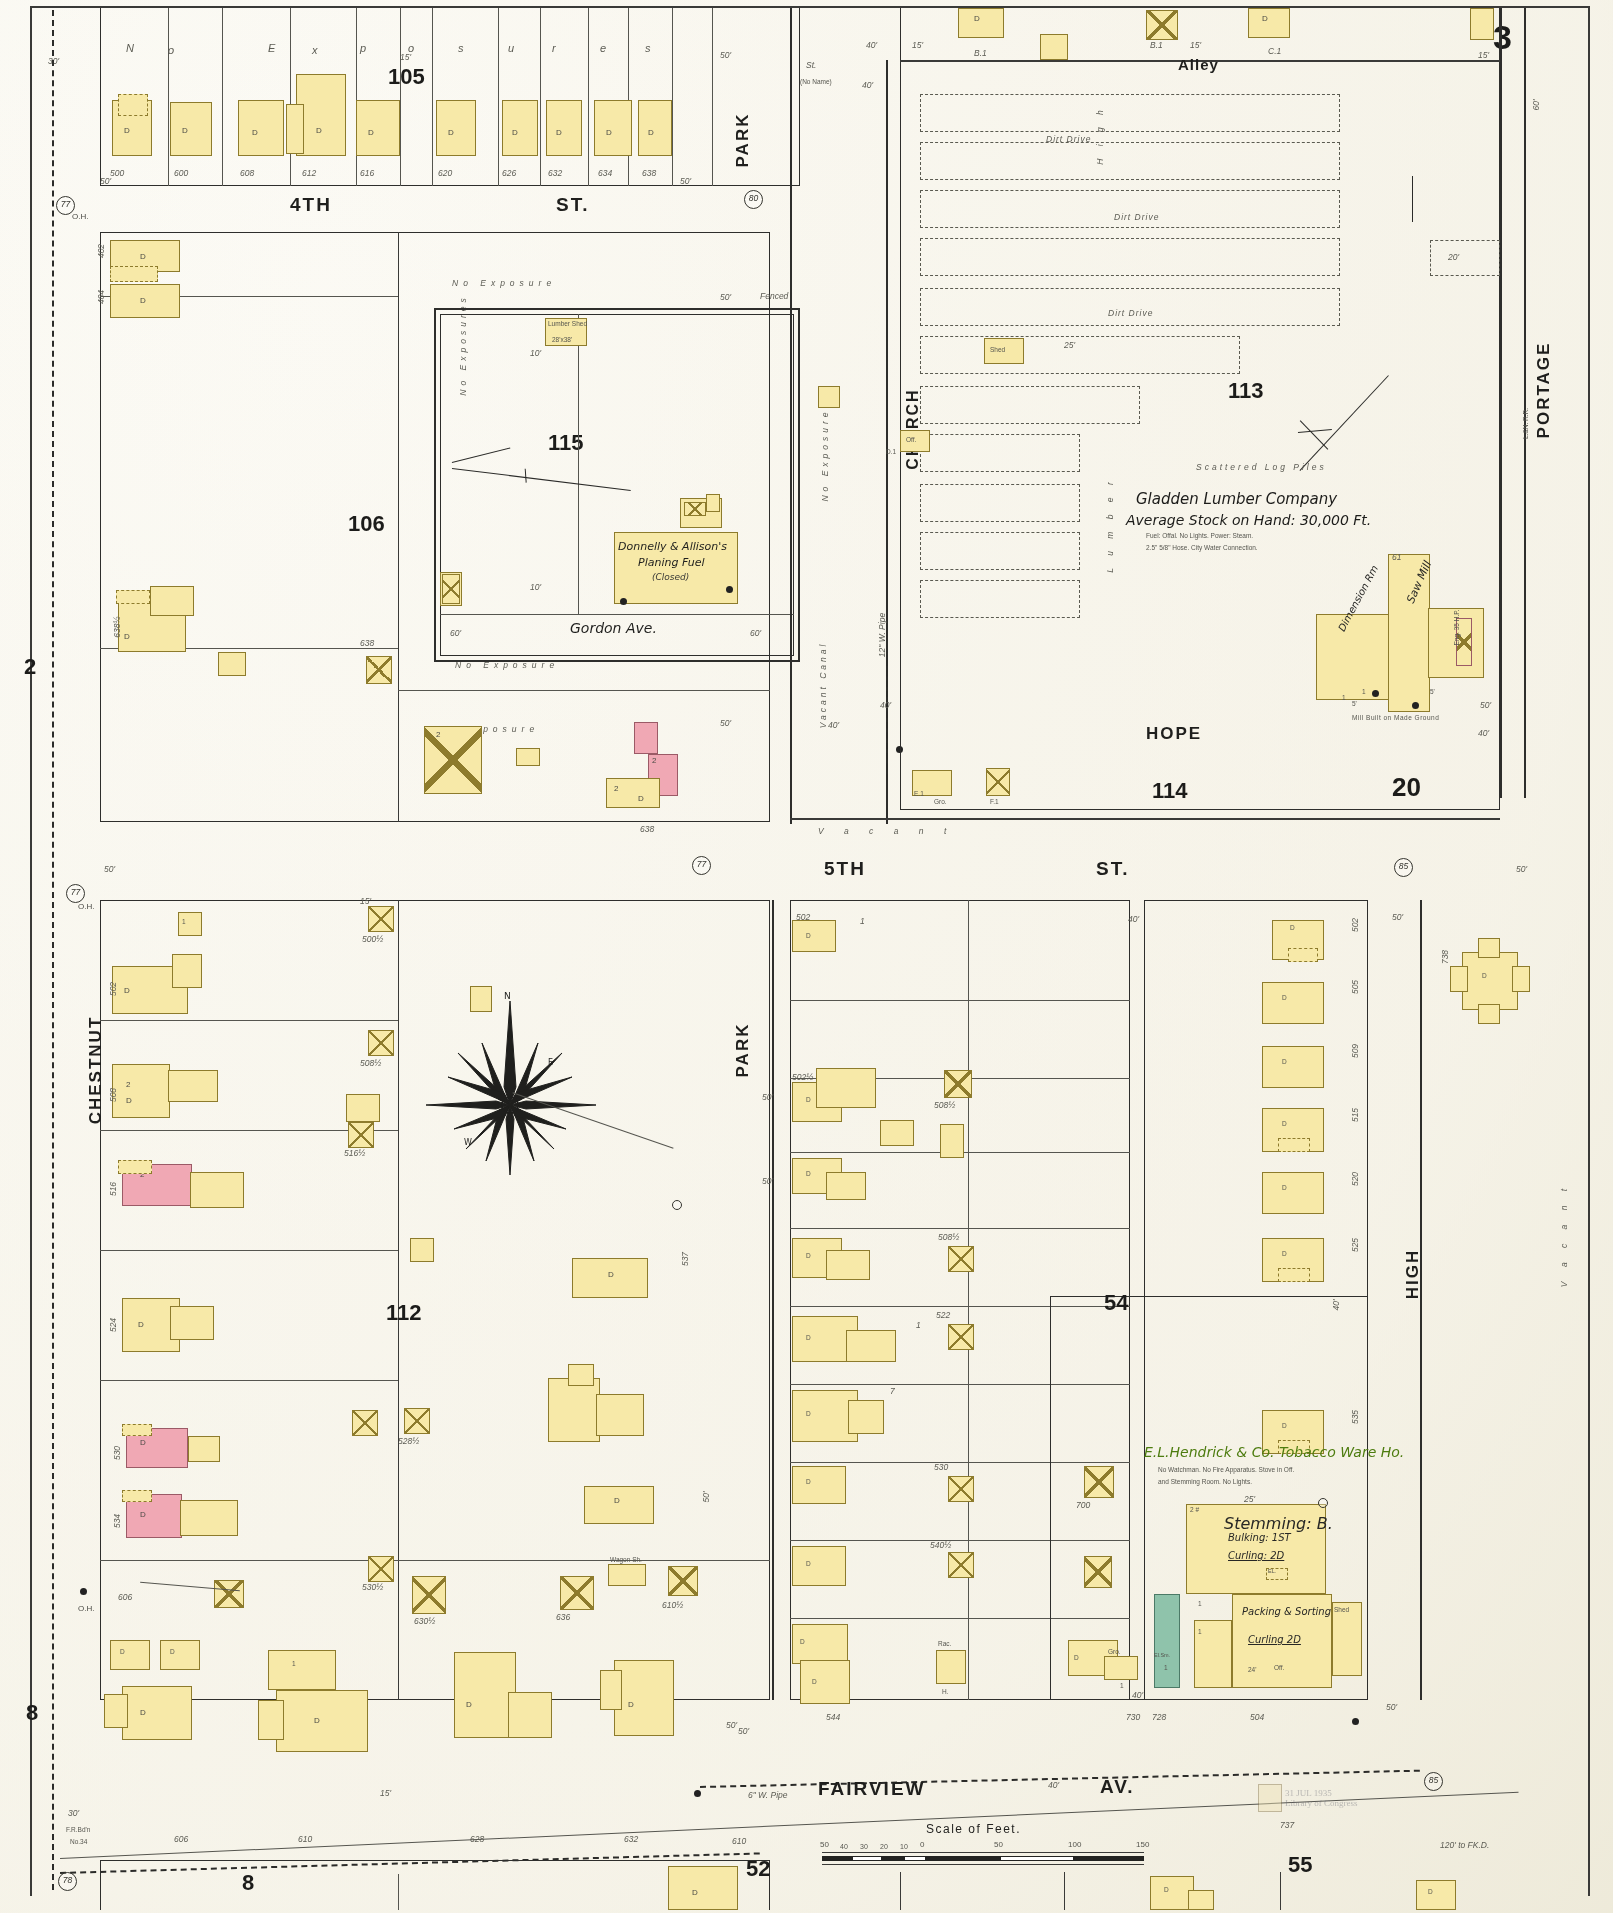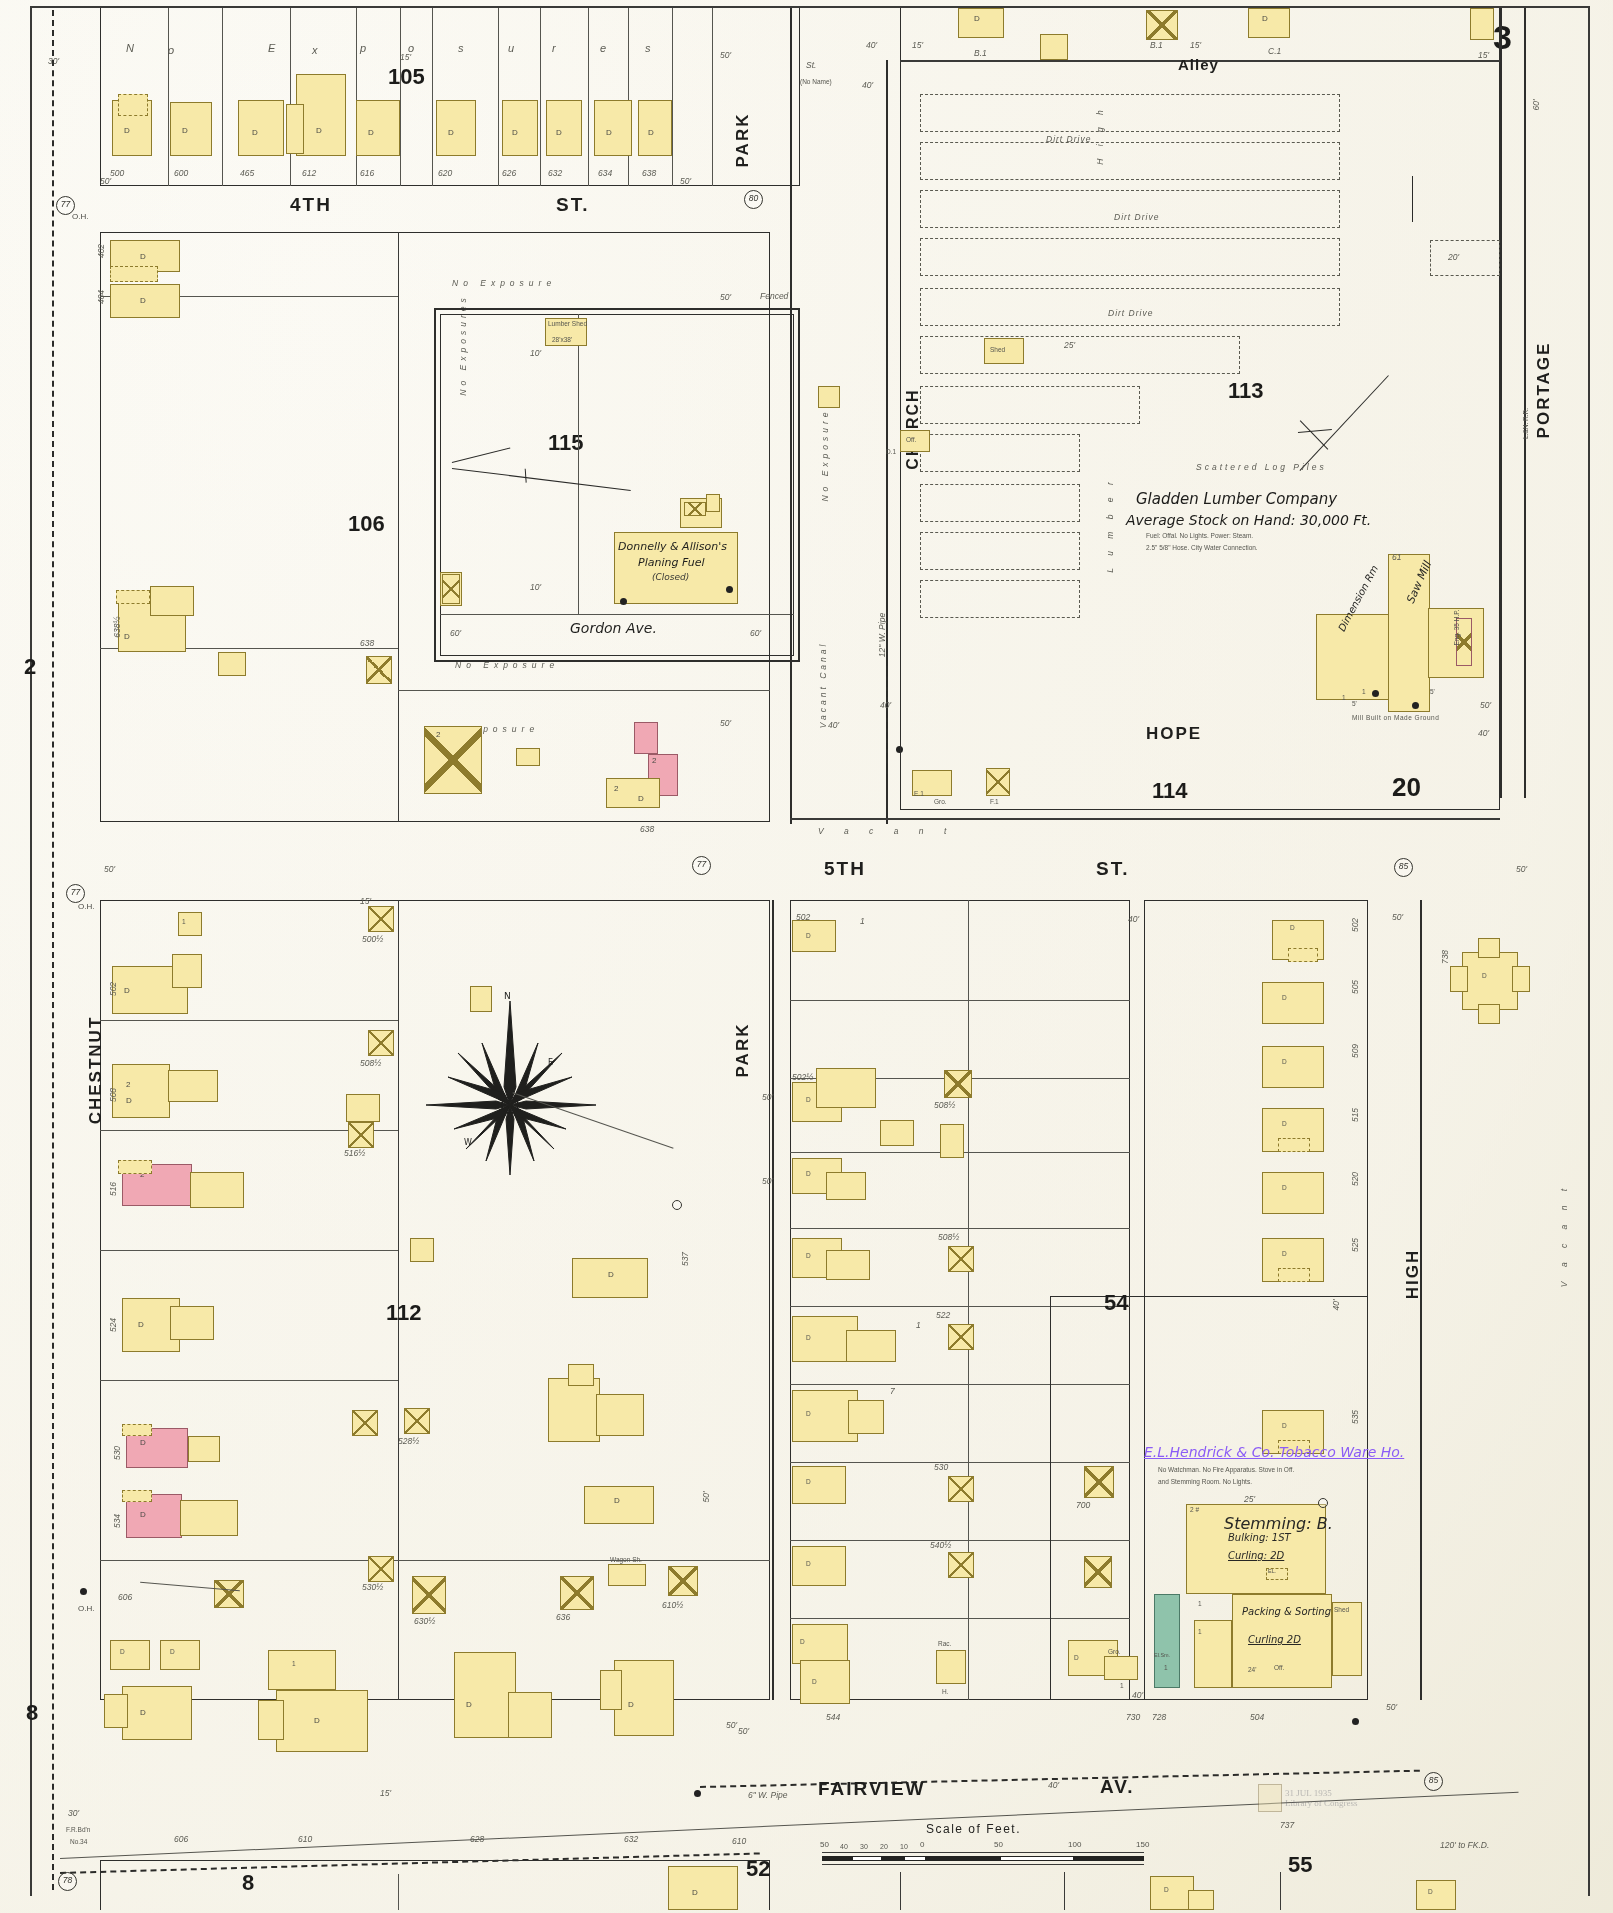--- a/index.html
+++ b/index.html
@@ -129,21 +129,21 @@
   <div class="t sml" style="left:512px;top:128px;">D</div>
   <div class="b" style="left:546px;top:100px;width:36px;height:56px;"></div>
   <div class="t sml" style="left:556px;top:128px;">D</div>
   <div class="b" style="left:594px;top:100px;width:38px;height:56px;"></div>
   <div class="t sml" style="left:606px;top:128px;">D</div>
   <div class="b" style="left:638px;top:100px;width:34px;height:56px;"></div>
   <div class="t sml" style="left:648px;top:128px;">D</div>
 
   <div class="t dim" style="left:110px;top:168px;">500</div>
   <div class="t dim" style="left:174px;top:168px;">600</div>
-  <div class="t dim" style="left:240px;top:168px;">465</div>
+  <div class="t dim" style="left:240px;top:168px;">608</div>
   <div class="t dim" style="left:302px;top:168px;">612</div>
   <div class="t dim" style="left:360px;top:168px;">616</div>
   <div class="t dim" style="left:438px;top:168px;">620</div>
   <div class="t dim" style="left:502px;top:168px;">626</div>
   <div class="t dim" style="left:548px;top:168px;">632</div>
   <div class="t dim" style="left:598px;top:168px;">634</div>
   <div class="t dim" style="left:642px;top:168px;">638</div>
   <div class="t dim" style="left:100px;top:176px;">50'</div>
   <div class="t dim" style="left:680px;top:176px;">50'</div>
 
@@ -620,21 +620,21 @@
   <div class="ln" style="left:1420px;top:900px;width:1.8px;height:800px;background:#2e2e2c;"></div>
   <div class="t dim" style="left:1512px;top:1230px;transform:rotate(-90deg);letter-spacing:6px;">V a c a n t</div>
   <div class="b" style="left:1462px;top:952px;width:56px;height:58px;"></div>
   <div class="t xsml" style="left:1482px;top:972px;">D</div>
   <div class="b" style="left:1450px;top:966px;width:18px;height:26px;"></div>
   <div class="b" style="left:1512px;top:966px;width:18px;height:26px;"></div>
   <div class="b" style="left:1478px;top:938px;width:22px;height:20px;"></div>
   <div class="b" style="left:1478px;top:1004px;width:22px;height:20px;"></div>
   <div class="t dim" style="left:1438px;top:952px;transform:rotate(-90deg);">738</div>
 
-  <div class="t hand" style="left:1144px;top:1444px;font-size:14px;color:#8b5cf6;text-decoration:underline;">E.L.Hendrick &amp; Co. Tobacco Ware Ho.</div>
+  <div class="t hand" style="left:1144px;top:1444px;font-size:14px;color:#4d7c0f;">E.L.Hendrick &amp; Co. Tobacco Ware Ho.</div>
   <div class="t xsml" style="left:1158px;top:1466px;">No Watchman.  No Fire Apparatus. Stove in Off.</div>
   <div class="t xsml" style="left:1158px;top:1478px;">and Stemming Room. No Lights.</div>
 
   <div class="b" style="left:1186px;top:1504px;width:140px;height:90px;"></div>
   <div class="t hand" style="left:1224px;top:1514px;font-size:16px;">Stemming: B.</div>
   <div class="t hand" style="left:1228px;top:1532px;font-size:10px;">Bulking: 1ST</div>
   <div class="t hand" style="left:1228px;top:1550px;font-size:10px;text-decoration:underline;">Curling: 2D</div>
   <div class="bD" style="left:1266px;top:1568px;width:22px;height:12px;"></div>
   <div class="t xsml" style="left:1268px;top:1568px;font-size:5.5px;">EL.</div>
   <div class="t xsml" style="left:1190px;top:1506px;">2 #</div>

